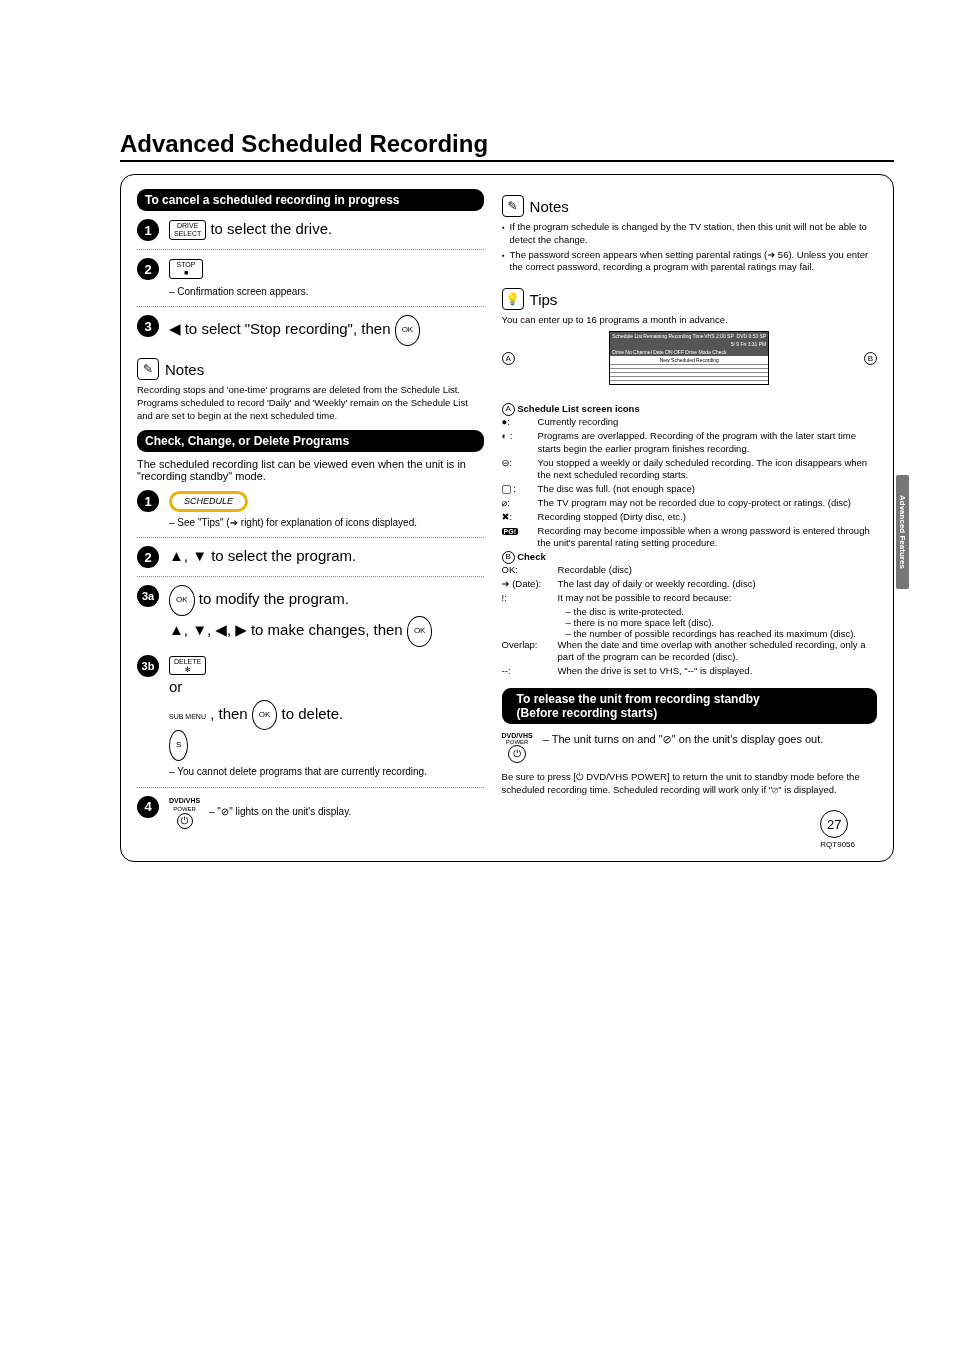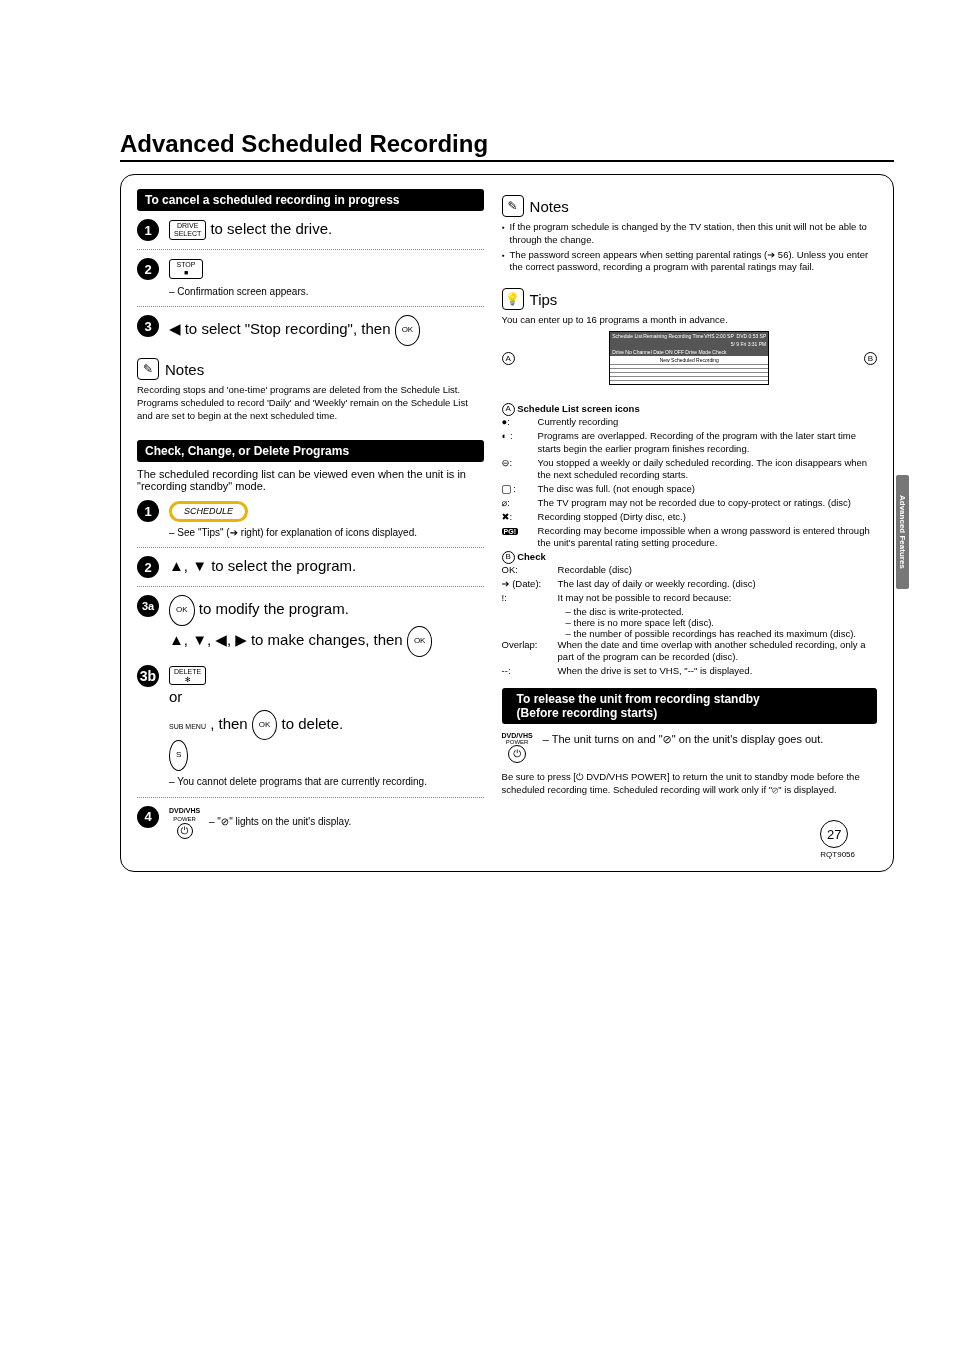--- a/index.html
+++ b/index.html
@@ -3,21 +3,21 @@
 <meta charset="utf-8">
 <style>
   * { box-sizing: border-box; margin: 0; padding: 0; }
   body { font-family: Arial, Helvetica, sans-serif; background: #fff; width: 954px; margin: 0 auto; font-size: 10px; color: #000; }
   .page { padding: 130px 60px 60px 120px; position: relative; }
   h1 { font-size: 24px; font-weight: bold; color: #000; border-bottom: 2px solid #000; padding-bottom: 2px; margin-bottom: 12px; }
   .content-frame { border: 1px solid #000; border-radius: 14px; padding: 14px 16px 24px; position: relative; }
   .two-col { display: flex; gap: 18px; }
   .col-left { flex: 1 1 48%; }
   .col-right { flex: 1 1 52%; }
-  .black-heading { background: #000; color: #fff; font-weight: bold; font-size: 12px; padding: 4px 8px; border-radius: 3px; margin-bottom: 6px; }
+  .black-heading { background: #000; color: #fff; font-weight: bold; font-size: 12px; padding: 4px 8px; border-radius: 9px; margin-bottom: 6px; }
   .step-circle { width: 22px; height: 22px; border-radius: 50%; background: #000; color: #fff; font-weight: bold; font-size: 13px; display: inline-flex; align-items: center; justify-content: center; flex-shrink: 0; }
   .step-row { display: flex; align-items: flex-start; gap: 10px; margin: 8px 0; }
   .step-body { flex: 1; font-size: 15px; line-height: 1.35; }
   .step-body.small { font-size: 10px; }
   .btn-draw { display: inline-block; border: 1px solid #000; border-radius: 3px; padding: 1px 4px; font-size: 7px; text-align: center; min-width: 34px; vertical-align: middle; line-height: 1.1; }
   .btn-stack { display: inline-flex; flex-direction: column; align-items: center; vertical-align: middle; }
   .ok-oval { display: inline-block; border: 1px solid #000; border-radius: 50%; padding: 9px 6px; font-size: 8px; vertical-align: middle; }
   .schedule-oval { display: inline-block; border: 3px solid #eab308; border-radius: 12px; padding: 1px 12px; font-size: 9px; font-style: italic; vertical-align: middle; }
   .sub { font-size: 10px; }
   .sub2 { font-size: 9.5px; line-height: 1.35; }
@@ -90,21 +90,21 @@
             <span class="ok-oval">OK</span>
           </div>
         </div>
 
         <div class="panel-heading" style="margin-top:12px;">
           <span class="icon-square">✎</span>
           <span class="tips-heading">Notes</span>
         </div>
         <div class="sub2">Recording stops and 'one-time' programs are deleted from the Schedule List.  Programs scheduled to record 'Daily' and 'Weekly' remain on the Schedule List and are set to begin at the next scheduled time.</div>
 
-        <div class="black-heading" style="margin-top:18px;">Check, Change, or Delete Programs</div>
+        <div class="black-heading" style="margin-top:8px;">Check, Change, or Delete Programs</div>
         <div class="sub" style="font-size:11px; margin-bottom:6px;">The scheduled recording list can be viewed even when the unit is in "recording standby" mode.</div>
 
         <div class="step-row">
           <span class="step-circle">1</span>
           <div class="step-body">
             <span class="schedule-oval">SCHEDULE</span>
             <div class="sub" style="margin-top:4px;">– See "Tips" (➔ right) for explanation of icons displayed.</div>
           </div>
         </div>
         <hr class="step-sep">
@@ -119,21 +119,21 @@
           <span class="step-circle" style="font-size:11px;">3a</span>
           <div class="step-body">
             <span class="ok-oval">OK</span>
             <span> to modify the program.</span><br>
             <span>▲, ▼, ◀, ▶ to make changes, then </span>
             <span class="ok-oval">OK</span>
           </div>
         </div>
 
         <div class="step-row">
-          <span class="step-circle" style="font-size:14px;">3b</span>
+          <span class="step-circle" style="font-size:11px;">3b</span>
           <div class="step-body">
             <span class="btn-draw">
               <span>DELETE</span><br><span>✻</span>
             </span>
             <div style="font-size:15px; margin:2px 0;">or</div>
             <div>
               <span style="font-size:7px;">SUB MENU</span>
               <span>, then </span>
               <span class="ok-oval">OK</span>
               <span> to delete.</span>
@@ -157,21 +157,21 @@
           </div>
         </div>
       </div>
 
       <div class="col-right">
         <div class="panel-heading">
           <span class="icon-square">✎</span>
           <span class="tips-heading">Notes</span>
         </div>
         <ul class="bullet sub2">
-          <li>If the program schedule is changed by the TV station, then this unit will not be able to through the change.</li>
+          <li>If the program schedule is changed by the TV station, then this unit will not be able to detect the change.</li>
           <li>The password screen appears when setting parental ratings (➔ 56). Unless you enter the correct password, recording a program with parental ratings may fail.</li>
         </ul>
 
         <div class="panel-heading" style="margin-top:14px;">
           <span class="icon-square">💡</span>
           <span class="tips-heading">Tips</span>
         </div>
         <div class="sub2">You can enter up to 16 programs a month in advance.</div>
 
         <div class="sched-wrap">

